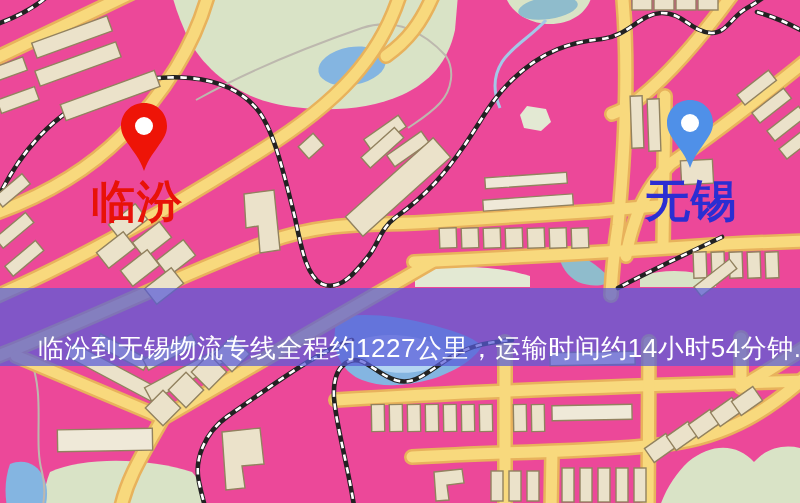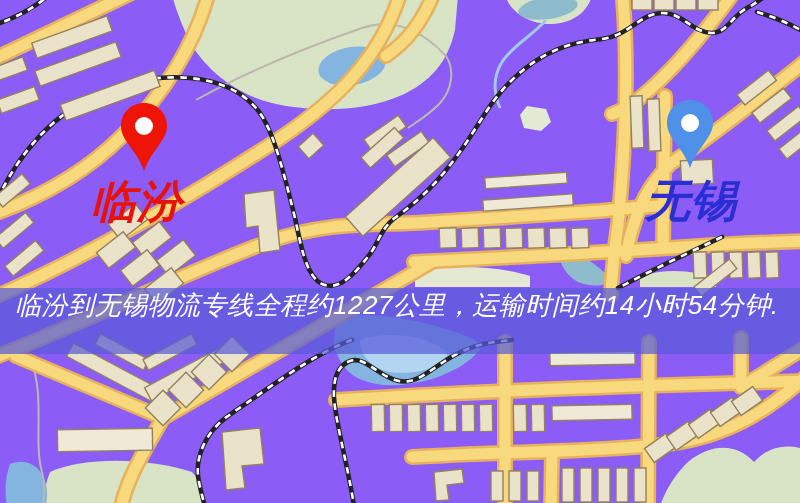--- a/index.html
+++ b/index.html
@@ -1,41 +1,40 @@
 <!DOCTYPE html>
 <html><head>
 <meta charset="utf-8">
 <style>
   html,body{margin:0;padding:0;background:#ddd;}
   #stage{
     position:relative;width:800px;height:503px;overflow:hidden;
     font-family:"Liberation Sans","DejaVu Sans",sans-serif;
-    background:#8b5cf6;
-    font-style:italic;
+    background:#ec4899;
   }
   #map-svg{position:absolute;left:0;top:0;width:800px;height:503px;display:block;}
   .park{fill:#d9e3c6;stroke:none;}
   .park-pale{fill:#e3e9d3;}
   .water{fill:#84b5e1;}
   .water-teal{fill:#8fbccc;}
   .water-light{fill:#b4d5f2;}
   .road-casing{fill:none;stroke:#e8b25c;stroke-width:16;stroke-linecap:round;stroke-linejoin:round;}
   .road-fill{fill:none;stroke:#f8d97d;stroke-width:11;stroke-linecap:round;stroke-linejoin:round;}
   .rail-base{fill:none;stroke:#222222;stroke-width:4.6;stroke-linecap:round;}
   .rail-dash{fill:none;stroke:#ffffff;stroke-width:2.6;stroke-dasharray:6.5 6.5;}
   .trail{fill:none;stroke:#bdb8ae;stroke-width:2;}
   .stream{fill:none;stroke:#a3c8e8;stroke-width:3;}
   .bld{fill:#ebe2ca;stroke:#92825f;stroke-width:1.4;}
   .bld-light{fill:#efe9d8;stroke:#92825f;stroke-width:1.4;}
   .city-label{font-size:45px;font-weight:700;letter-spacing:1px;text-anchor:middle;
               font-family:"Liberation Sans","DejaVu Sans",sans-serif;}
   #route-banner{
-    position:absolute;left:0;top:288px;width:800px;height:66px;
+    position:absolute;left:0;top:288px;width:800px;height:78px;
     background:rgba(88,92,216,0.72);
-    display:flex;align-items:flex-start;box-sizing:border-box;padding-left:15px;
+    display:flex;align-items:flex-end;box-sizing:border-box;padding-left:38px;
   }
   #route-banner .banner-text{
     color:#ffffff;font-size:26px;letter-spacing:0.5px;white-space:nowrap;
   }
 </style>
 </head>
 <body>
 
 <div id="stage">
 

